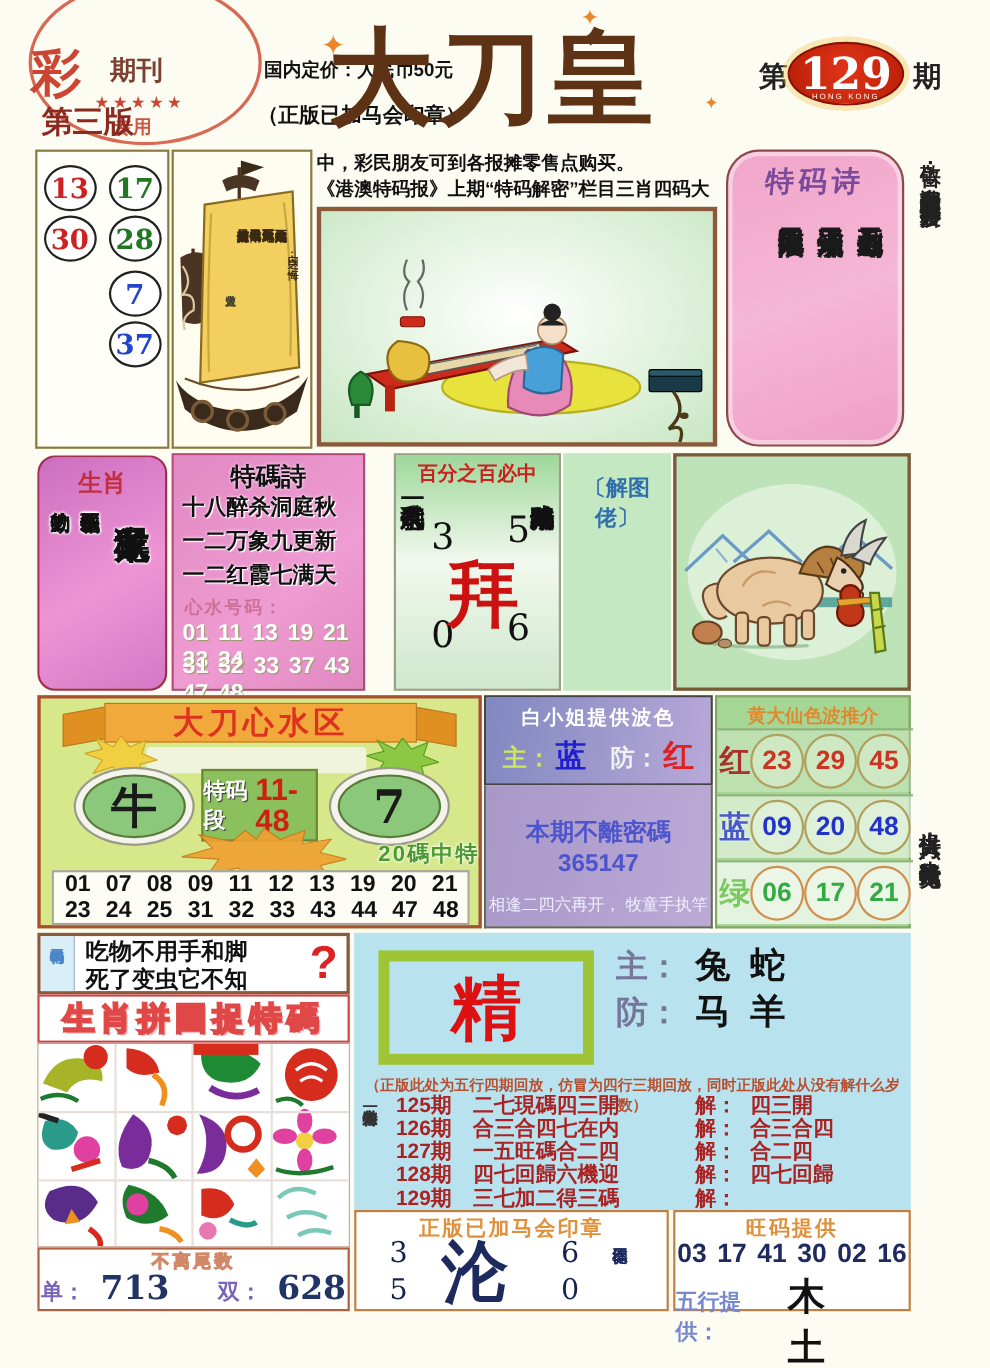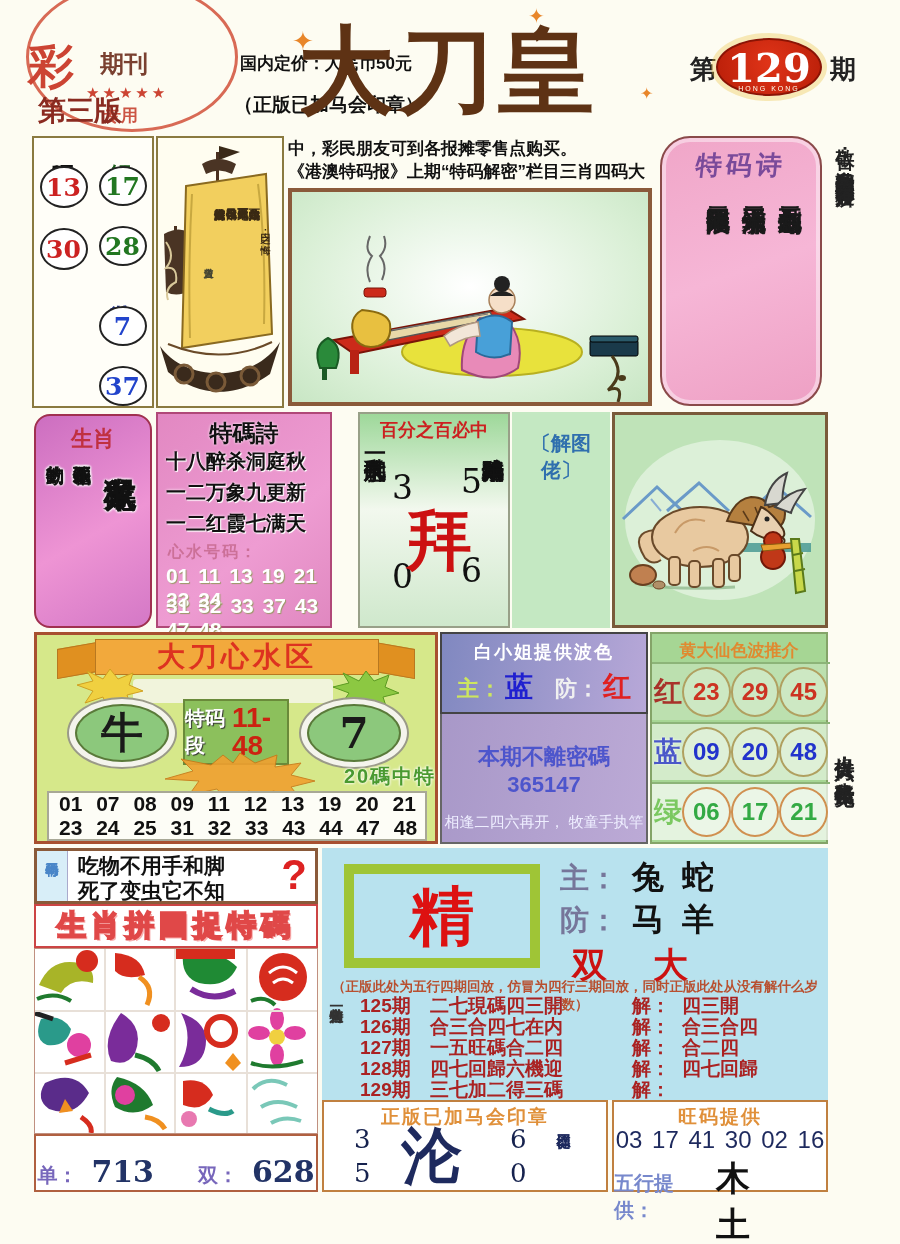--- a/index.html
+++ b/index.html
@@ -24,21 +24,21 @@
               font-family:"DejaVu Serif",serif;letter-spacing:4px;}
   .sparkle{color:#e8862a;}
   #issue-oval{left:716px;top:38px;width:106px;height:58px;background:radial-gradient(circle at 50% 42%,#e03418,#b81e08);
               border-radius:50%;border:2px solid #8a1404;box-shadow:0 0 0 5px rgba(235,195,70,.35);}
   #issue-number{width:100%;height:100%;color:#fff;font-size:40px;font-weight:bold;}
   #issue-sub{position:absolute;bottom:2px;width:100%;text-align:center;color:#ffe;font-size:7px;letter-spacing:2px;}
   .issue-side{font-size:26px;font-weight:bold;color:#222;}
   
   #waves-box{left:32px;top:136px;width:122px;height:272px;border:2px solid #8a7a40;background:#fffef8;
              display:flex;justify-content:space-around;padding-top:8px;}
-  .wave-col{display:flex;flex-direction:column;align-items:center;gap:20px;}
+  .wave-col{display:flex;flex-direction:column;align-items:center;gap:4px;}
   .wave-label{font-size:23px;font-weight:bold;line-height:1.05;}
   .num-circle{width:44px;height:38px;border:2px solid #222;border-radius:50%;background:#fff;
               font-weight:bold;font-size:25px;font-family:"DejaVu Serif",serif;
               display:flex;align-items:center;justify-content:center;}
   .red-n{color:#cc2222;} .green-n{color:#227722;} .blue-n{color:#2244cc;}
   #boat-box{left:156px;top:136px;width:128px;height:272px;border:2px solid #8a7a40;background:#fffdf0;overflow:hidden;}
   #sail-text{left:20px;top:62px;width:92px;height:168px;font-size:11px;line-height:1.05;font-weight:bold;color:#3a2a14;}
   #sail-text .pfx{font-size:10px;margin-top:26px;}
   #sail-text .sig{font-size:10px;margin-top:60px;color:#443;}
   #intro-text{left:288px;top:138px;width:372px;font-size:17px;font-weight:bold;line-height:1.35;}
@@ -140,21 +140,21 @@
   .hist-line{display:flex;gap:12px;font-size:19px;font-weight:bold;color:#aa2222;line-height:20px;}
   .hist-issue{width:58px;}
   .hist-clue{width:190px;}
   #chengyu-box{left:322px;top:1100px;width:286px;height:92px;border:2px solid #c08040;background:#fff;}
   #chengyu-title{top:2px;width:100%;text-align:center;font-size:19px;font-weight:bold;color:#e0903a;letter-spacing:2px;}
   .cy-num{font-size:26px;font-family:"DejaVu Serif",serif;color:#16224e;}
   #cy-big{left:78px;top:14px;font-size:60px;font-weight:bold;color:#1e2a5e;font-family:"DejaVu Serif",serif;}
   #cy-idiom{left:232px;top:22px;height:64px;font-size:14px;line-height:15px;color:#1e2a5e;font-weight:bold;}
   #wangma-box{left:612px;top:1100px;width:216px;height:92px;border:2px solid #c08040;background:#fff;}
   #wangma-title{top:2px;width:100%;text-align:center;font-size:19px;font-weight:bold;color:#e0903a;letter-spacing:2px;}
-  #wangma-nums{top:24px;width:100%;text-align:center;font-size:24px;font-weight:normal;color:#1e2a5e;word-spacing:3px;}
+  #wangma-nums{top:24px;width:100%;text-align:center;font-size:24px;font-weight:bold;color:#1e2a5e;word-spacing:3px;}
   #wuxing-row{top:54px;width:100%;display:flex;justify-content:center;align-items:baseline;gap:4px;}
   #wuxing-label{font-size:20px;font-weight:bold;color:#7788cc;}
   #wuxing-value{font-size:34px;font-weight:bold;color:#111;letter-spacing:22px;}
 </style>
 </head>
 <body>
 
 <div id="page">
 
   <div class="box" id="stamp-circle"></div>
@@ -491,41 +491,41 @@
           <line x1="70" y1="0" x2="70" y2="184"></line>
           <line x1="140" y1="0" x2="140" y2="184"></line>
           <line x1="212" y1="0" x2="212" y2="184"></line>
           <line x1="0" y1="62" x2="282" y2="62"></line>
           <line x1="0" y1="124" x2="282" y2="124"></line>
         </g>
     </svg>
   </div>
 
   <div class="box" id="tails-box">
+    <div class="abs" id="tails-title">不离尾数</div>
     <div class="abs" id="tails-row">
       <span class="tail-label">单：</span>
       <span class="tail-value">713</span>
       <span class="tail-label" style="margin-left:30px;">双：</span>
       <span class="tail-value">628</span>
     </div>
   </div>
 
   <div class="box" id="jing-panel">
     <div class="box ctr" id="jing-frame">
       <span id="jing-char">精</span>
     </div>
     <div class="abs jm-line" style="top:8px;">
       <span class="jm-label">主：</span>
       <span class="jm-value">兔蛇</span>
     </div>
     <div class="abs jm-line" style="top:50px;">
       <span class="jm-label">防：</span>
       <span class="jm-value">马羊</span>
     </div>
-    <div class="abs" id="jing-double">双大</div>
     <div class="abs" id="jing-note">（正版此处为五行四期回放，仿冒为四行三期回放，同时正版此处从没有解什么岁数）</div>
     <div class="abs vt" id="jing-side">曾道人一句中特</div>
     <div class="abs" id="history">
       <div class="hist-line">
         <span class="hist-issue">125期</span>
         <span class="hist-clue">二七現碼四三開</span>
         <span>解：</span>
         <span>四三開</span>
       </div>
       <div class="hist-line">

